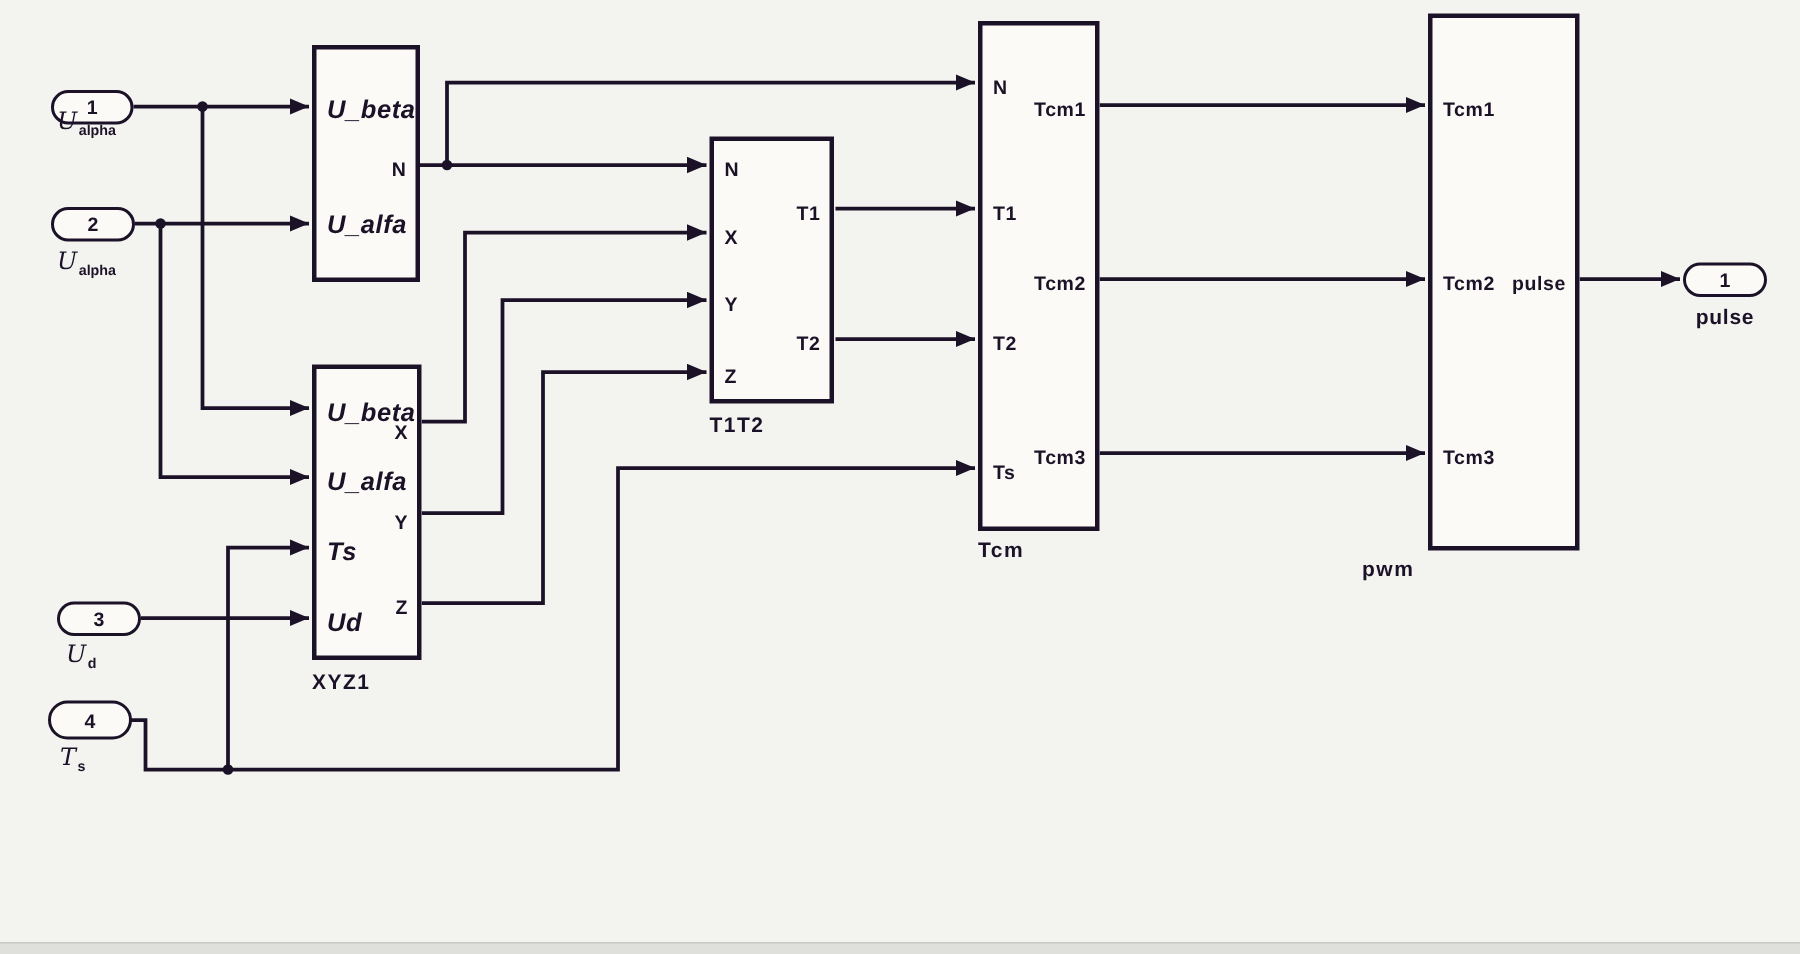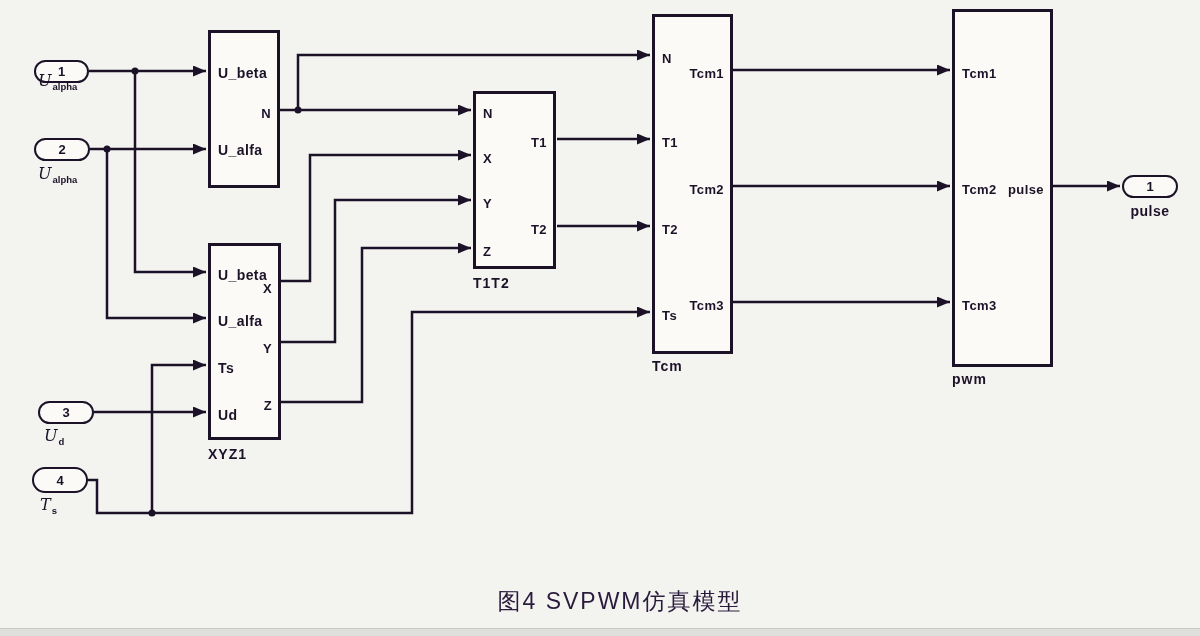--- a/index.html
+++ b/index.html
@@ -33,21 +33,21 @@
     position:absolute;
     transform:translateY(-50%);
     font-weight:bold;
     font-size:13px;
     letter-spacing:.4px;
     white-space:nowrap;
     line-height:1;
   }
   .pin-in{left:7px;}
   .pin-out{right:6px;text-align:right;}
-  .u-pin{font-size:14px;}
+  .u-pin{font-style:italic;font-size:17px;}
   .block-caption{
     position:absolute;
     text-align:left;
     font-weight:bold;
     font-size:14px;
     letter-spacing:1px;
   }
   .port{
     position:absolute;
     background:var(--blockfill);
@@ -204,24 +204,23 @@
     <span class="pin pin-out" style="top:288px;">Tcm3</span>
   </div>
   <div class="block-caption" style="left:652px;top:358px;width:81px;">Tcm</div>
 
   <div class="block" style="left:952px;top:9px;width:101px;height:358px;">
     <span class="pin pin-in" style="top:61px;">Tcm1</span>
     <span class="pin pin-in" style="top:177px;">Tcm2</span>
     <span class="pin pin-in" style="top:293px;">Tcm3</span>
     <span class="pin pin-out" style="top:177px;">pulse</span>
   </div>
-  <div class="block-caption" style="left:952px;top:371px;width:101px;">pwm</div>
+  <div class="block-caption" style="left:908px;top:371px;width:101px;">pwm</div>
 
   <div class="port" style="left:1122px;top:175px;width:56px;height:23px;">
     <span>1</span>
   </div>
   <div class="port-label-plain" style="left:1122px;top:203px;width:56px;">pulse</div>
 
-  <div id="figure-caption">图4  SVPWM仿真模型</div>
 
   <div id="footer-bar"></div>
 
 </div>
 
 </body></html>

